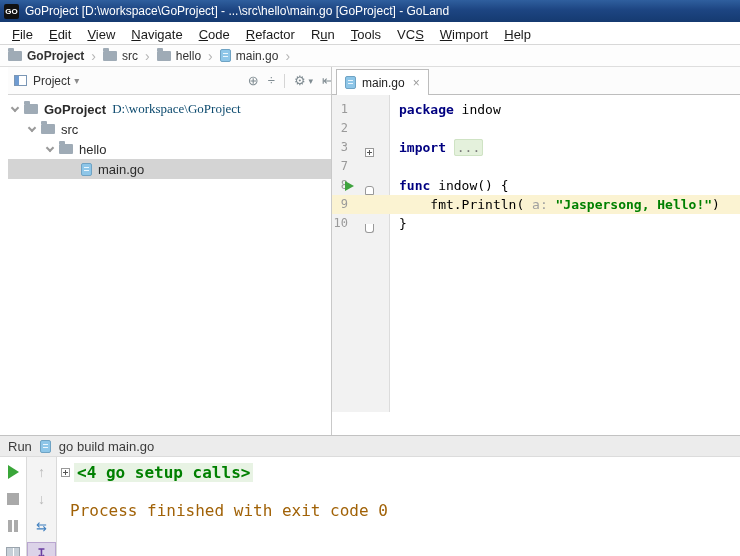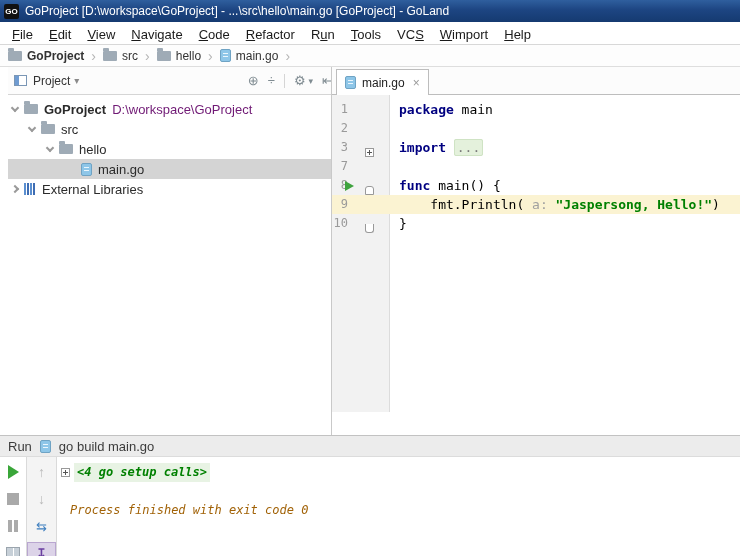--- a/index.html
+++ b/index.html
@@ -51,21 +51,21 @@
   .ph-caret { color:#8a8a8a; font-size:10px; }
   .ph-actions { margin-left:auto; display:flex; align-items:center; gap:9px; color:#7f8b91; font-size:13px; }
   .ph-sep { width:1px; height:14px; background:#d5d5d5; }
   .ph-actions .ab { cursor:default; }
   .gear-caret { font-size:9px; margin-left:-6px; }
 
   .tree { padding-top:4px; font-size:13px; color:#2b2b2b; }
   .tree-row { height:20px; display:flex; align-items:center; gap:6px; white-space:nowrap; }
   .tree-row.selected { background:#d4d4d4; }
   .tree-label.bold { font-weight:bold; }
-  .tree-path { color:#701a75; }
+  .tree-path { color:#0c4a6e;font-family:Liberation Serif, serif; }
 
   
   .editor { position:absolute; left:332px; top:0; width:408px; height:368px; }
   .tabbar { height:28px; background:#fcfcfc; border-bottom:1px solid #bdbdbd; display:flex; align-items:flex-end; padding-left:4px; }
   .tab { height:26px; background:#fff; border:1px solid #bdbdbd; border-bottom:none; display:flex; align-items:center; gap:6px;
     padding:0 8px; font-size:12px; color:#222; position:relative; top:1px; }
   .tab-close { color:#9a9a9a; font-size:12px; margin-left:2px; }
 
   .code-area { position:relative; height:317px; background:#fff; overflow:hidden;
     font-family:"DejaVu Sans Mono", monospace; font-size:13px; padding-top:5px; }
@@ -101,21 +101,21 @@
   .play-tri { width:0; height:0; border-left:11px solid #3aa639; border-top:7px solid transparent; border-bottom:7px solid transparent; }
   .stop-sq { width:12px; height:12px; background:#a9a9a9; }
   .pause-bars { width:10px; height:12px; border-left:4px solid #ababab; border-right:4px solid #ababab; }
   .grid-ico { width:14px; height:12px; border:1px solid #9aa4ad; background:linear-gradient(90deg,#c7d0d8 0 6px,#fff 6px 7px,#c7d0d8 7px 14px); }
   .arr { font-size:14px; color:#b9b9b9; font-weight:bold; }
   .rerun-ico { color:#3f7fbf; font-size:13px; }
   .scroll-btn { background:#dcd3e8; border:1px solid #b9a6d0; }
   .scroll-ico { color:#6a3fa0; font-size:13px; font-weight:bold; }
 
   .console { position:absolute; left:57px; top:0; right:0; bottom:0; background:#fff;
-    font-family:"DejaVu Sans Mono", monospace; font-size:12px; padding:6px 0 0 4px;font-style:italic; }
+    font-family:"DejaVu Sans Mono", monospace; font-size:16px; padding:6px 0 0 4px; }
   .con-row { height:19px; line-height:19px; display:flex; align-items:center; gap:4px; white-space:pre; }
   .setup-chip { background:#e8f3e4; color:#008000; font-weight:bold; padding:0 3px; }
   .con-out { color:#000; padding-left:9px; }
   .con-exit { color:#a16207; padding-left:9px; }
 
   
   .watermark { position:absolute; left:183px; top:274px; font-family:"DejaVu Serif", serif;
     font-size:21px; letter-spacing:1.5px; color:#d7d7d7; z-index:50; pointer-events:none; }
 </style>
 </head>
@@ -195,45 +195,40 @@
         </div>
         <div class="tree-row" style="padding-left:39px;">
           <span class="chev down"></span>
           <span class="folder-icon"></span>
           <span class="tree-label">hello</span>
         </div>
         <div class="tree-row selected" style="padding-left:73px;">
           <span class="go-file-icon"></span>
           <span class="tree-label">main.go</span>
         </div>
-        <div class="tree-row" style="padding-left:4px;">
-          <span class="chev right"></span>
-          <span class="lib-icon"></span>
-          <span class="tree-label">External Libraries</span>
-        </div>
       </div>
     </div>
 
     <div class="vsep"></div>
 
     <div class="editor">
       <div class="tabbar">
         <div class="tab">
           <span class="go-file-icon"></span>
           <span>main.go</span>
           <span class="tab-close">×</span>
         </div>
       </div>
 
       <div class="code-area">
         <div class="code-row">
           <span class="gutter">
               <span class="lnum">1</span>
             </span>
-          <span class="codetext"><span class="kw">package</span><span> main</span></span>
+          <span class="codetext"><span class="kw">package</span><span> indow</span></span>
         </div>
         <div class="code-row">
           <span class="gutter">
               <span class="lnum">2</span>
             </span>
           <span class="codetext"></span>
         </div>
         <div class="code-row">
           <span class="gutter">
             <span class="lnum">3</span>
@@ -246,21 +241,21 @@
               <span class="lnum">7</span>
             </span>
           <span class="codetext"></span>
         </div>
         <div class="code-row">
           <span class="gutter">
             <span class="lnum">8</span>
             <span class="g-arrow"></span>
             <span class="g-fold"><span class="fold-open"></span></span>
           </span>
-          <span class="codetext"><span class="kw">func</span><span> main() {</span></span>
+          <span class="codetext"><span class="kw">func</span><span> indow() {</span></span>
         </div>
         <div class="code-row current">
           <span class="gutter">
               <span class="lnum">9</span>
             </span>
           <span class="codetext"><span>    fmt.Println(</span><span> </span><span class="hint">a:</span><span> </span><span class="str">"Jaspersong, Hello!"</span><span>)</span></span>
         </div>
         <div class="code-row">
           <span class="gutter">
             <span class="lnum">10</span>

